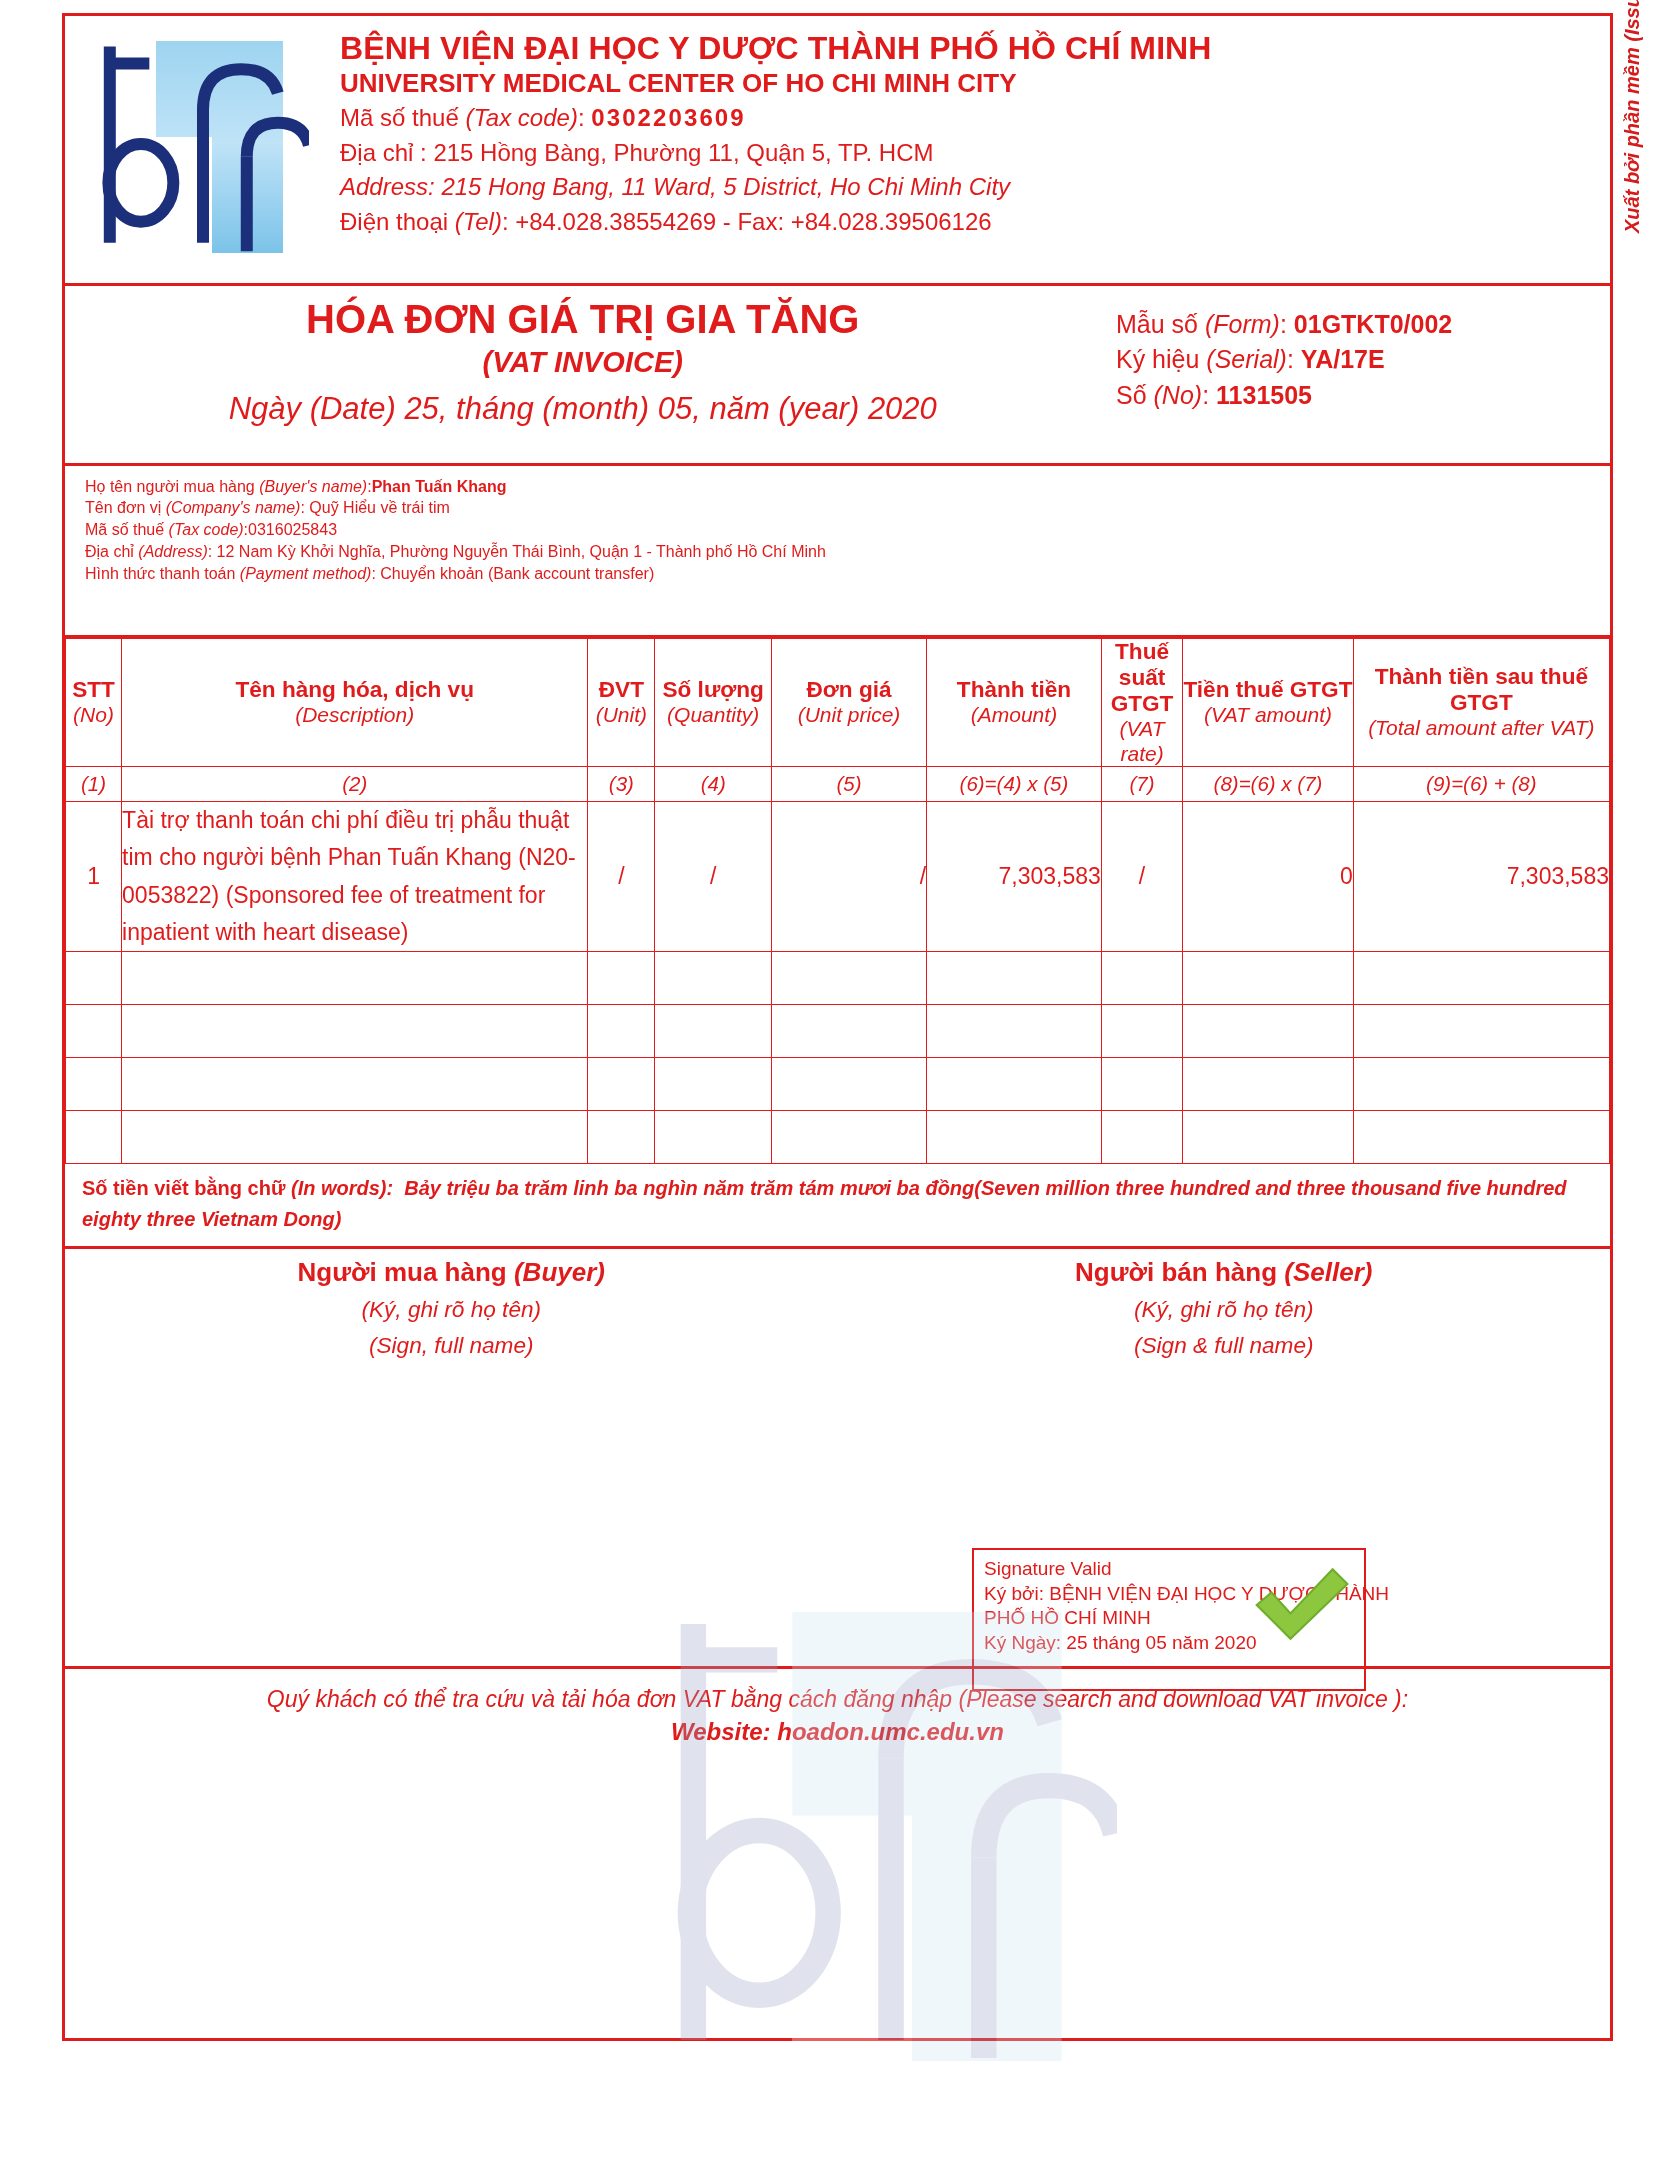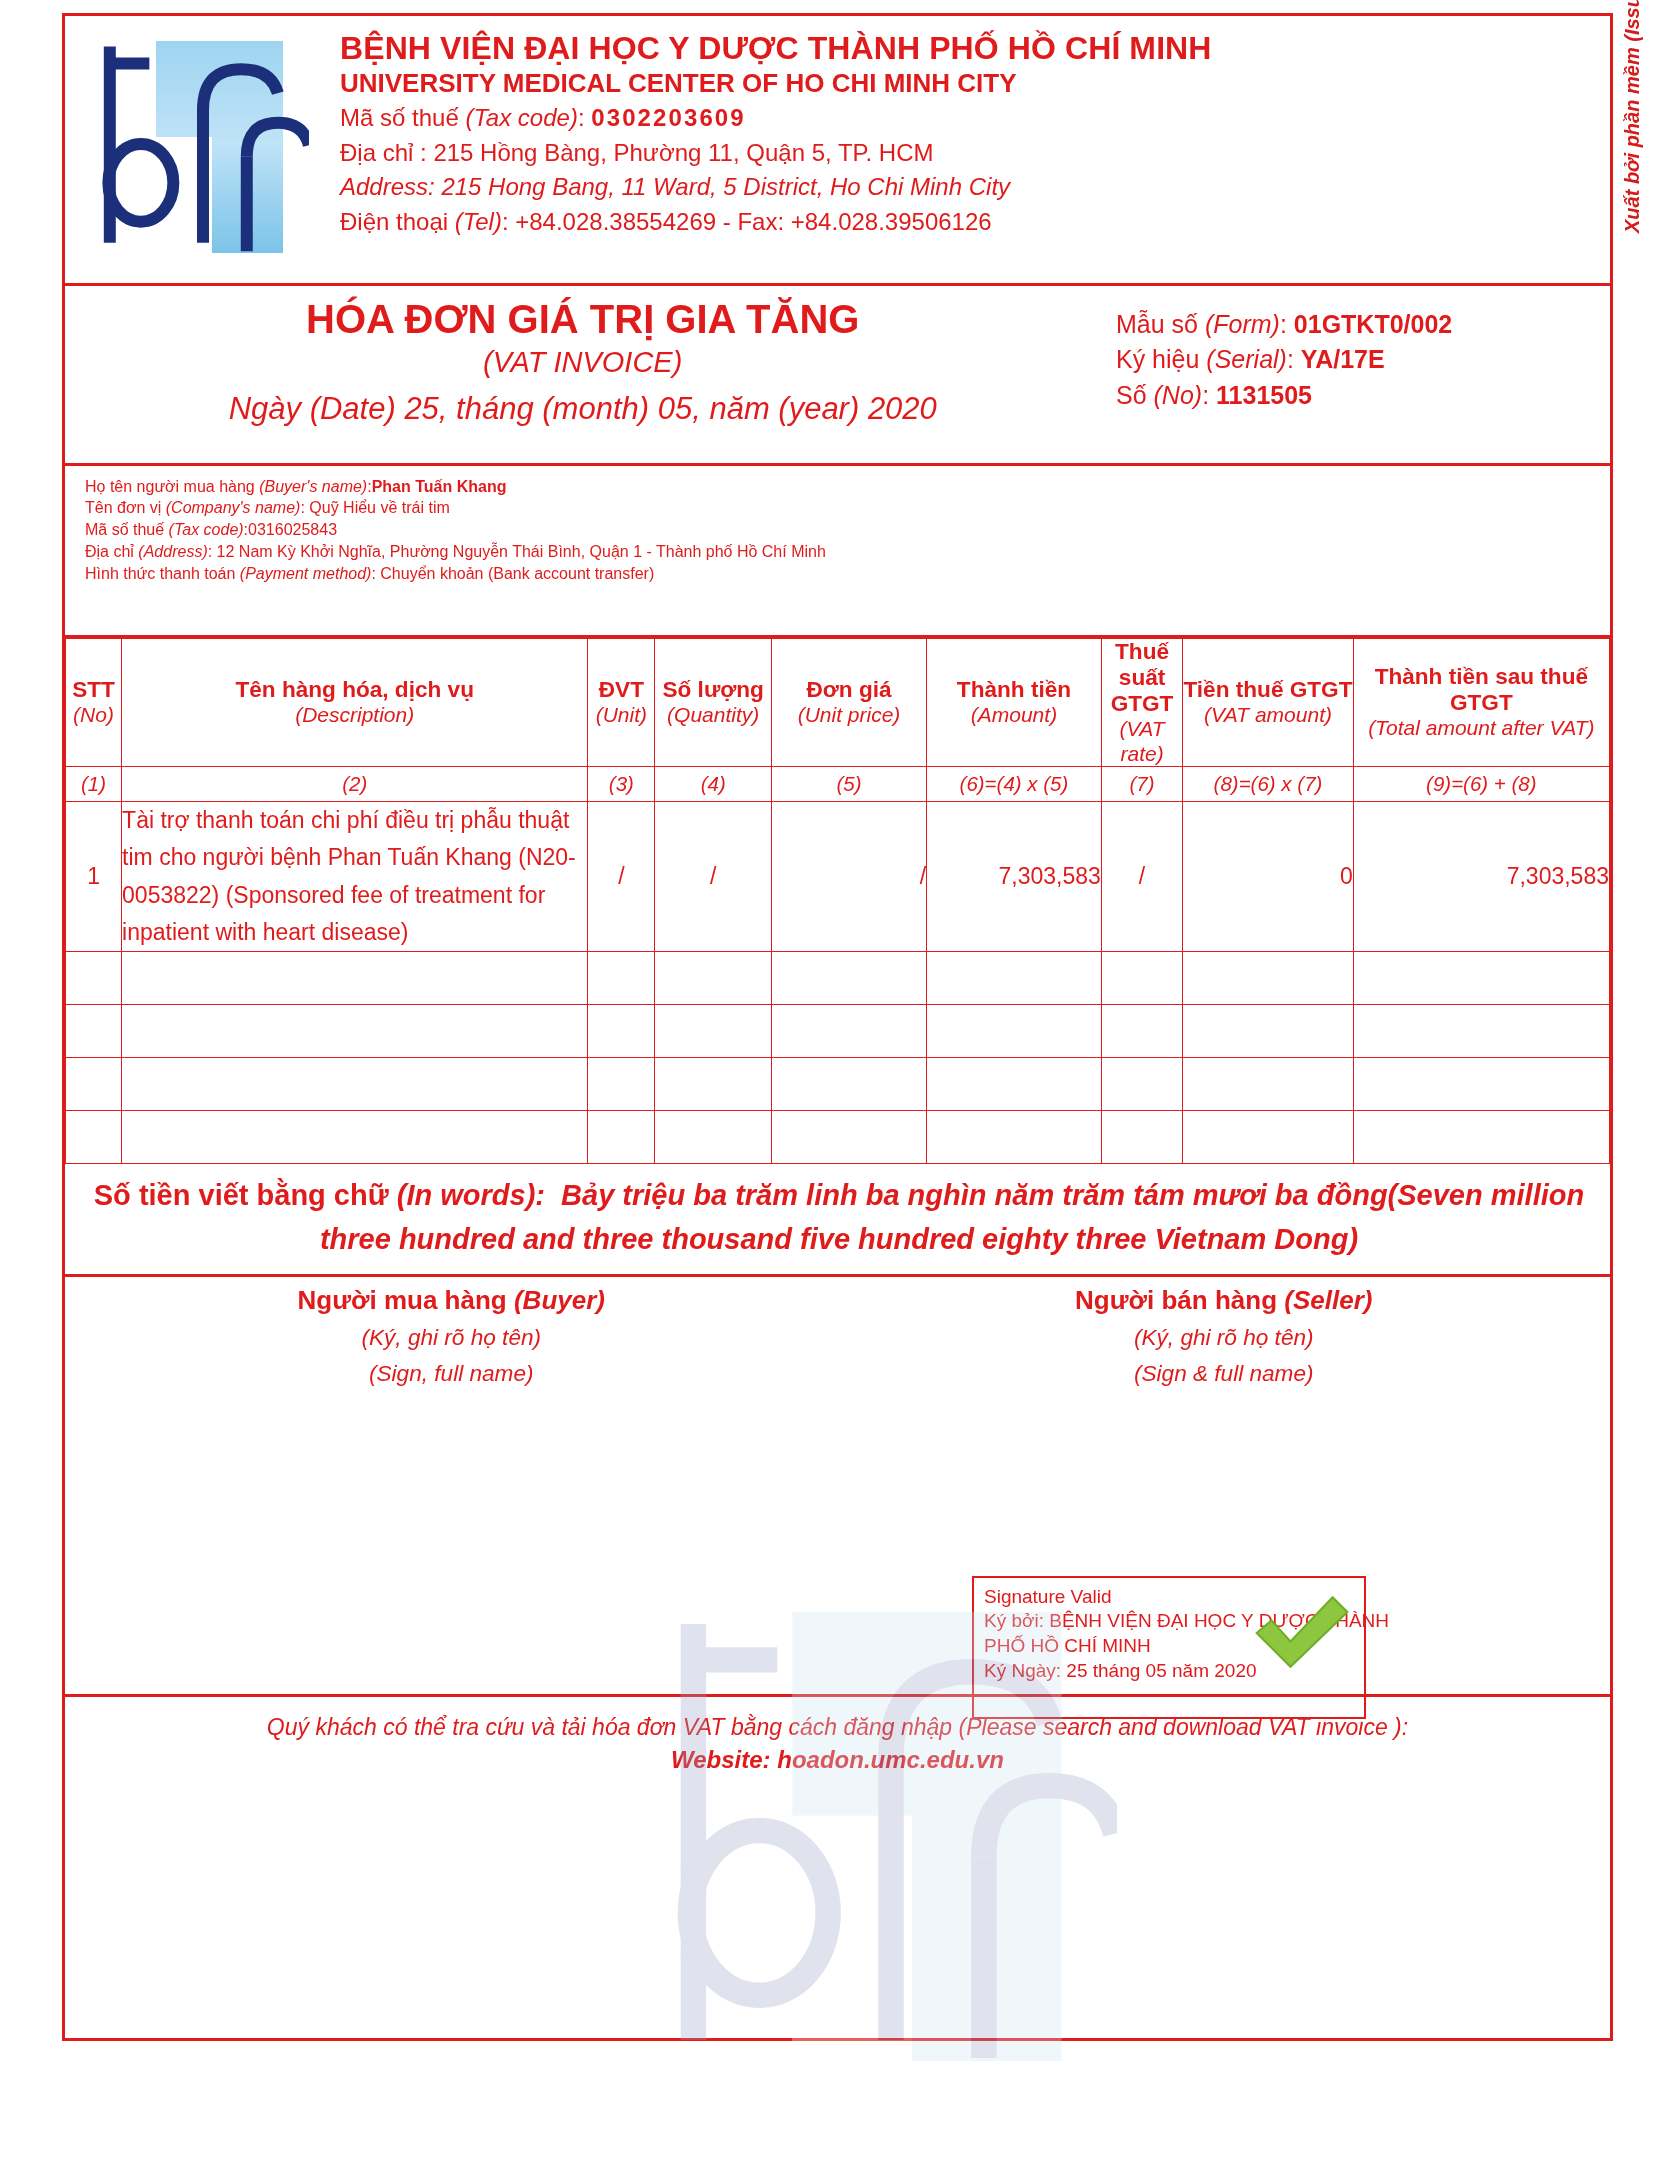--- a/index.html
+++ b/index.html
@@ -100,21 +100,21 @@
     text-align: center;
     padding-top: 11.3px;
   }
   .title-main {
     font-size: 40px;
     font-weight: bold;
     line-height: 1.12;
   }
   .title-sub {
     font-size: 29px;
-    font-weight: normal;
+    font-weight: bold;
     font-style: italic;
     line-height: 1.2;
     margin-top: 2.8px;
   }
   .title-date {
     font-size: 31px;
     font-style: italic;
     margin-top: 11.3px;
   }
   .title-right {
@@ -189,26 +189,25 @@
     border-top-width: 3.5px;
     border-bottom-width: 3.5px;
     padding: 0 7px;
   }
   .total-label { text-align: left; padding-left: 12.7px !important; }
 
   
   .inwords {
     border-bottom: 3.5px solid #e01b1b;
     padding: 8.5px 14px 11.3px 17px;
-    font-size: 29px;
+    font-size: 20px;
     font-weight: bold;
     font-style: italic;
     line-height: 1.55;
     box-sizing: border-box;
-    text-align: center;
   }
 
   
   .sign-area {
     position: relative;
     height: 417px;
   }
   .sign-cols {
     display: flex;
     padding-top: 7px;

